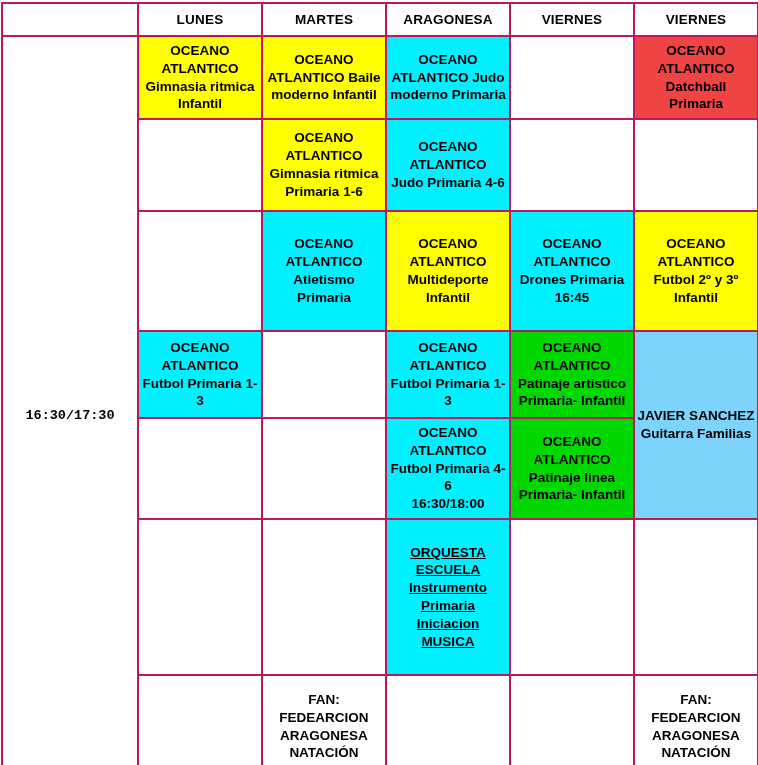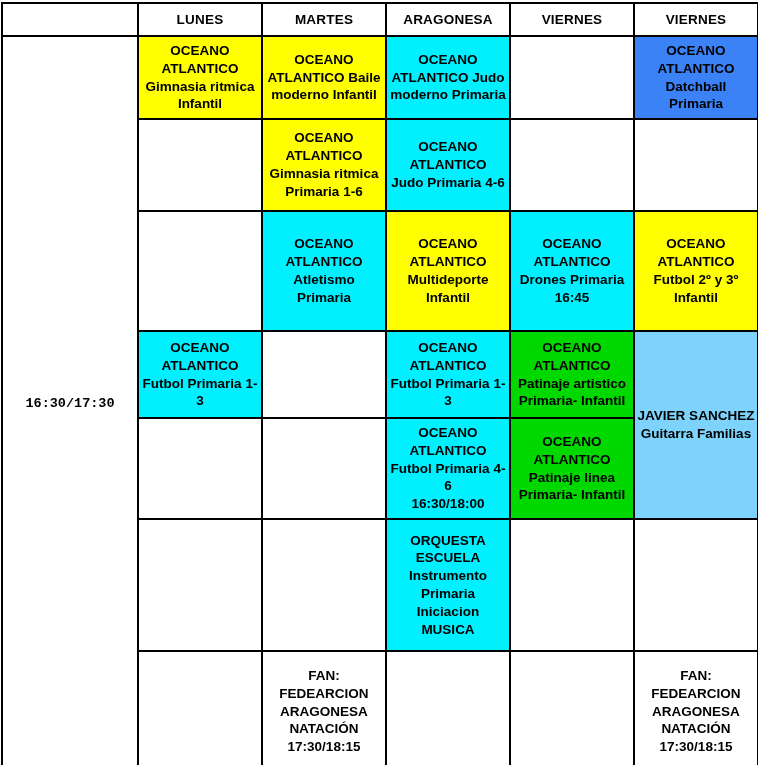--- a/index.html
+++ b/index.html
@@ -17,21 +17,21 @@
     overflow: hidden;
   }
   table.schedule {
     border-collapse: collapse;
     table-layout: fixed;
     width: 756px;
     margin: 2px 1px 0 1px;
     border: 2px solid #000000;
   }
   table.schedule td, table.schedule th {
-    border: 2px solid #000000;
+    border: 2px solid #be185d;
     padding: 1px 2px;
     text-align: center;
     vertical-align: middle;
     font-size: 13.5px;
     font-weight: bold;
     line-height: 1.32;
     color: #000000;
     overflow: hidden;
   }
   th.dayhead {
@@ -48,21 +48,21 @@
     font-family: Liberation Mono, monospace;
   }
   col.c-time { width: 136px; }
   col.c-day  { width: 124px; }
   .white { background: #ffffff; }
   .row-1 td { height: 83px; }
   .row-2 td { height: 92px; }
   .row-3 td { height: 120px; }
   .row-4 td { height: 87px; }
   .row-5 td { height: 101px; }
-  .row-6 td { height: 132px; }
+  .row-6 td { height: 156px; text-decoration: underline; }
   .row-7 td { height: 121px; }
   .cellbody { white-space: pre-line; }
 </style>
 </head>
 <body>
 
 <div class="page">
   <table class="schedule">
     <colgroup>
       <col class="c-time">
@@ -85,21 +85,21 @@
     <tbody>
 
       <tr class="row-1">
         <td class="timecol" rowspan="7">16:30/17:30</td>
         <td class="cellbody" style="background:#ffff00">OCEANO ATLANTICO
 Gimnasia ritmica
 Infantil</td>
         <td class="cellbody" style="background:#ffff00">OCEANO ATLANTICO Baile moderno Infantil</td>
         <td class="cellbody" style="background:#00f0ff">OCEANO ATLANTICO Judo moderno Primaria</td>
         <td class="cellbody" style="background:#ffffff"></td>
-        <td class="cellbody" style="background:#3b82f6">OCEANO ATLANTICO Datchball Primaria</td>
+        <td class="cellbody" style="background:#ef4444">OCEANO ATLANTICO Datchball Primaria</td>
       </tr>
 
       <tr class="row-2">
         <td class="cellbody" style="background:#ffffff"></td>
         <td class="cellbody" style="background:#ffff00">OCEANO ATLANTICO
 Gimnasia ritmica
 Primaria 1-6</td>
         <td class="cellbody" style="background:#00f0ff">OCEANO ATLANTICO
 Judo  Primaria 4-6</td>
         <td class="cellbody" style="background:#ffffff"></td>

